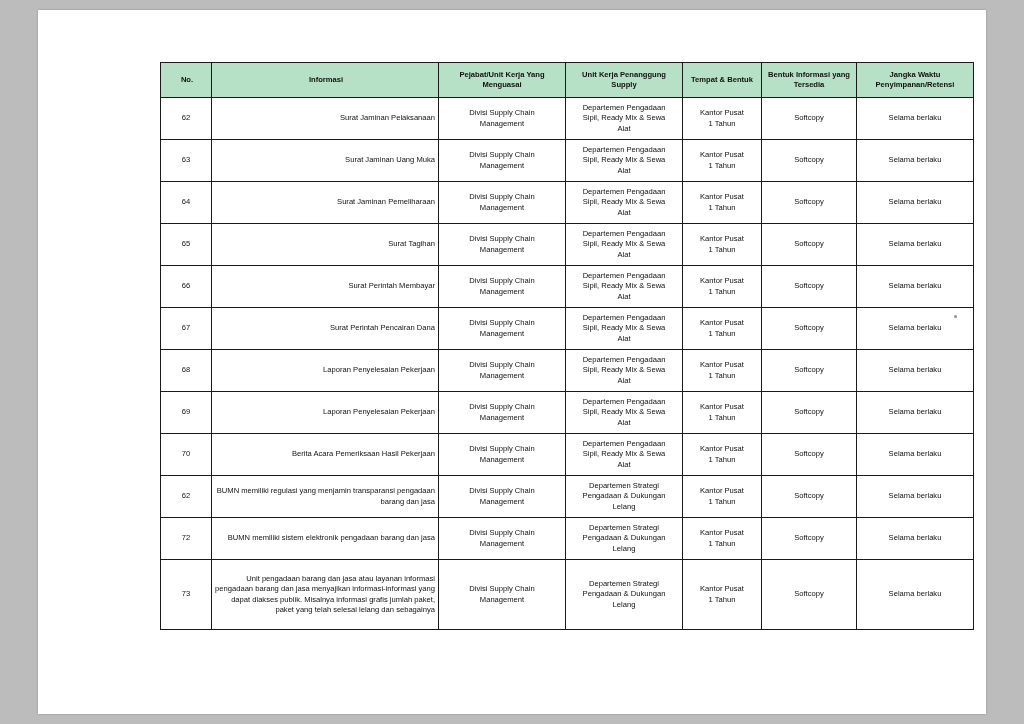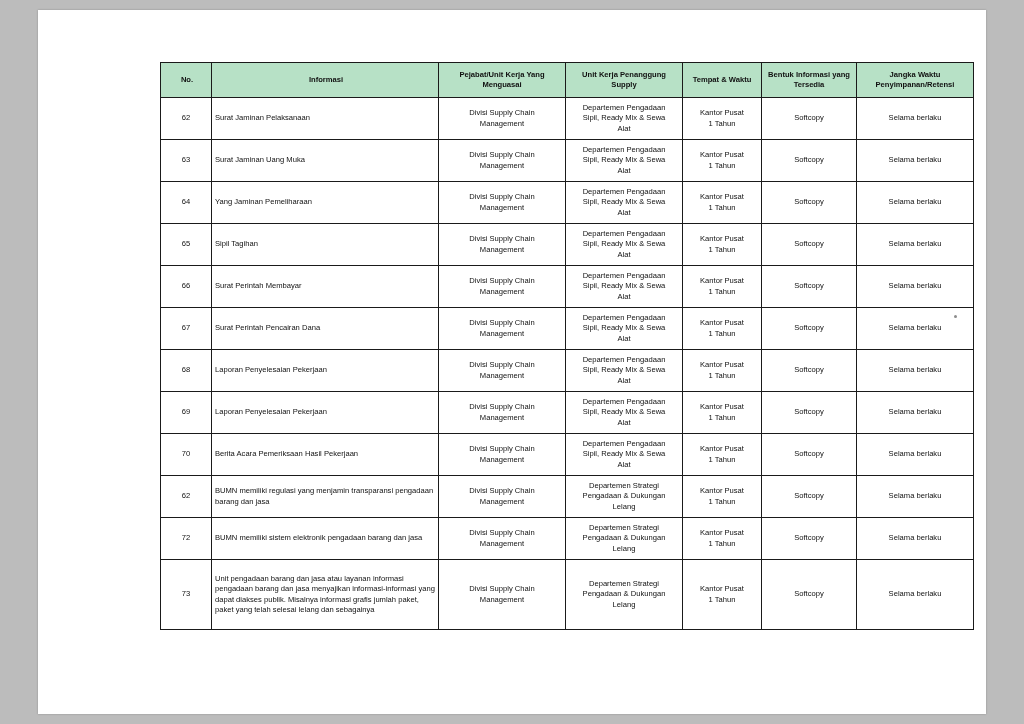--- a/index.html
+++ b/index.html
@@ -58,21 +58,21 @@
 
   thead th.th-left {
     text-align: left;
     padding-left: 5px;
   }
   td.c-no {
     text-align: center;
     margin-left: 20px;
   }
   td.c-info {
-    text-align: left;
+    text-align: right;
     padding-left: 5px;
   }
   td.c-center {
     text-align: center;
   }
   .cell-lines span {
     display: block;
   }
   tbody tr { height: 42px; }
   tbody tr.tall { height: 70px; }
@@ -99,21 +99,21 @@
           <th class="col-pejabat">
             <span>Pejabat/Unit Kerja Yang</span>
             <span>Menguasai</span>
           </th>
           <th class="col-unit">
             <span>Unit Kerja Penanggung</span>
             <span>Supply</span>
           </th>
           <th class="col-tempat">
             <span>Tempat &amp;</span>
-            <span>Waktu</span>
+            <span>Bentuk</span>
           </th>
           <th class="col-bentuk">
             <span>Bentuk Informasi</span>
             <span>yang Tersedia</span>
           </th>
           <th class="col-jangka">
             <span>Jangka Waktu</span>
             <span>Penyimpanan/Retensi</span>
           </th>
         </tr>
@@ -152,40 +152,40 @@
             </td>
             <td class="c-center cell-lines">
               <span>Kantor Pusat</span>
               <span>1 Tahun</span>
             </td>
             <td class="c-center">Softcopy</td>
             <td class="c-center">Selama berlaku</td>
           </tr>
           <tr>
             <td class="c-no">64</td>
-            <td class="c-info">Yang Jaminan Pemeliharaan</td>
+            <td class="c-info">Surat Jaminan Pemeliharaan</td>
             <td class="c-center cell-lines">
               <span>Divisi Supply Chain</span>
               <span>Management</span>
             </td>
             <td class="c-center cell-lines">
               <span>Departemen Pengadaan</span>
               <span>Sipil, Ready Mix &amp; Sewa</span>
               <span>Alat</span>
             </td>
             <td class="c-center cell-lines">
               <span>Kantor Pusat</span>
               <span>1 Tahun</span>
             </td>
             <td class="c-center">Softcopy</td>
             <td class="c-center">Selama berlaku</td>
           </tr>
           <tr>
             <td class="c-no">65</td>
-            <td class="c-info">Sipil Tagihan</td>
+            <td class="c-info">Surat Tagihan</td>
             <td class="c-center cell-lines">
               <span>Divisi Supply Chain</span>
               <span>Management</span>
             </td>
             <td class="c-center cell-lines">
               <span>Departemen Pengadaan</span>
               <span>Sipil, Ready Mix &amp; Sewa</span>
               <span>Alat</span>
             </td>
             <td class="c-center cell-lines">

